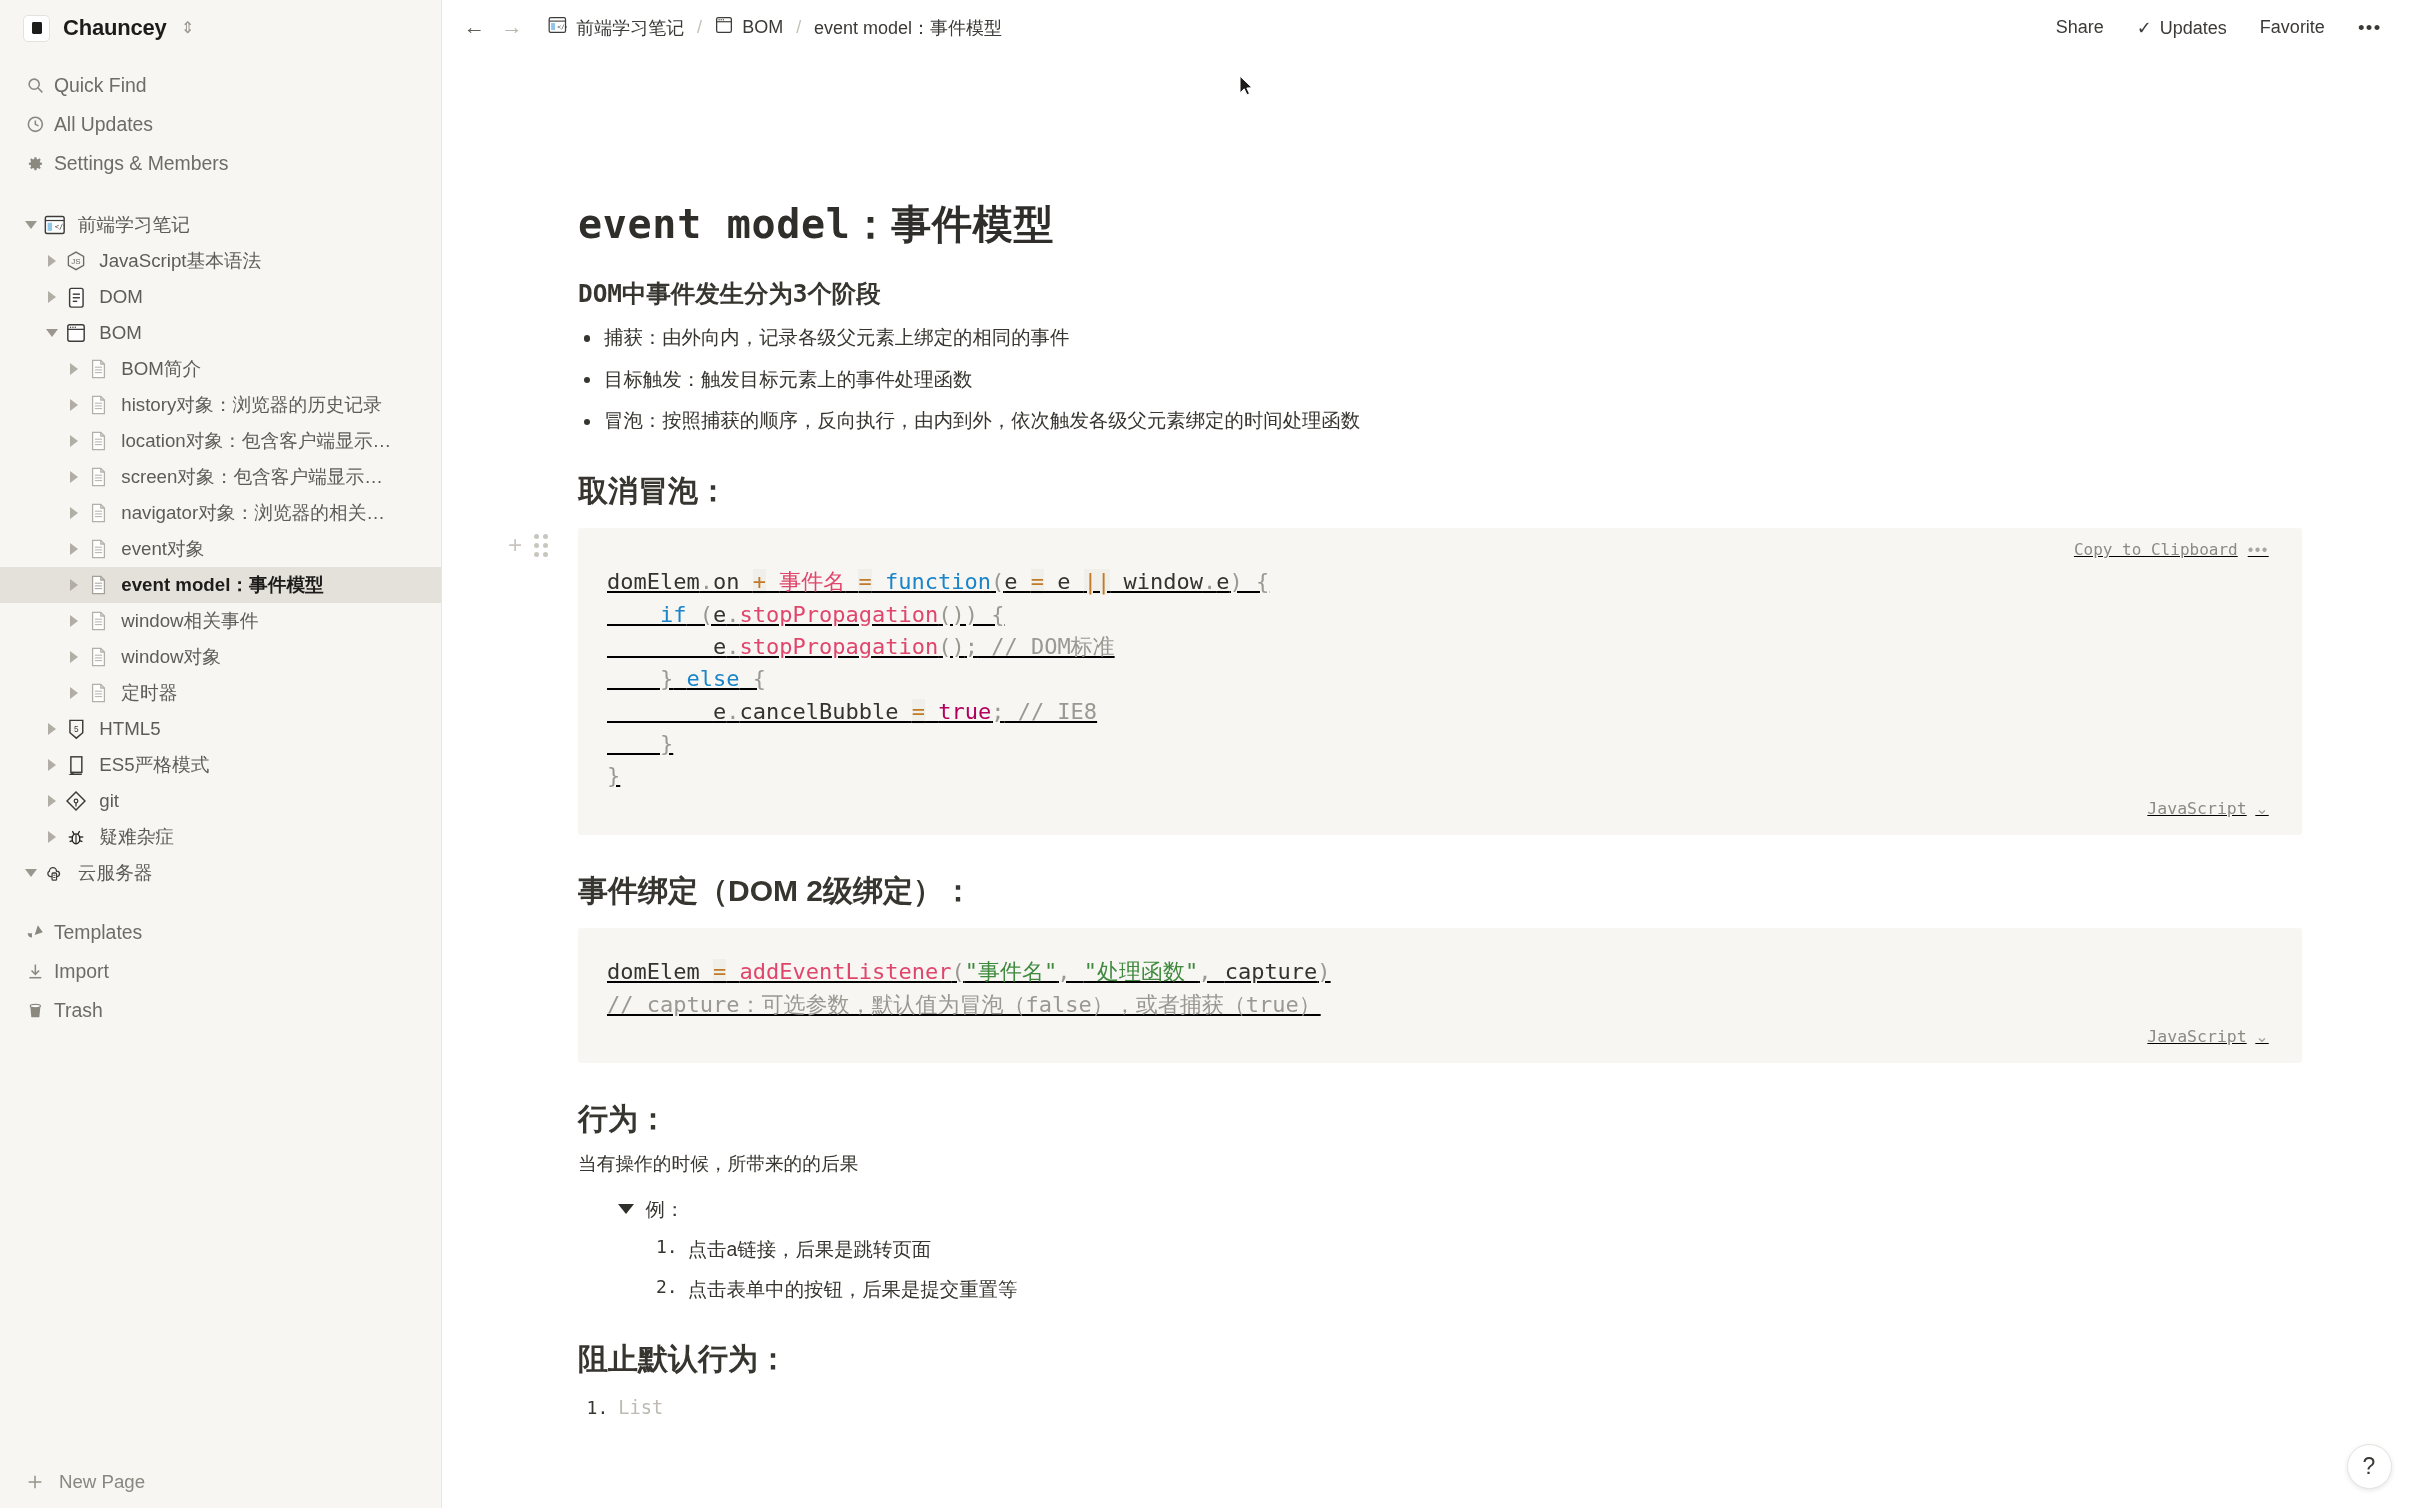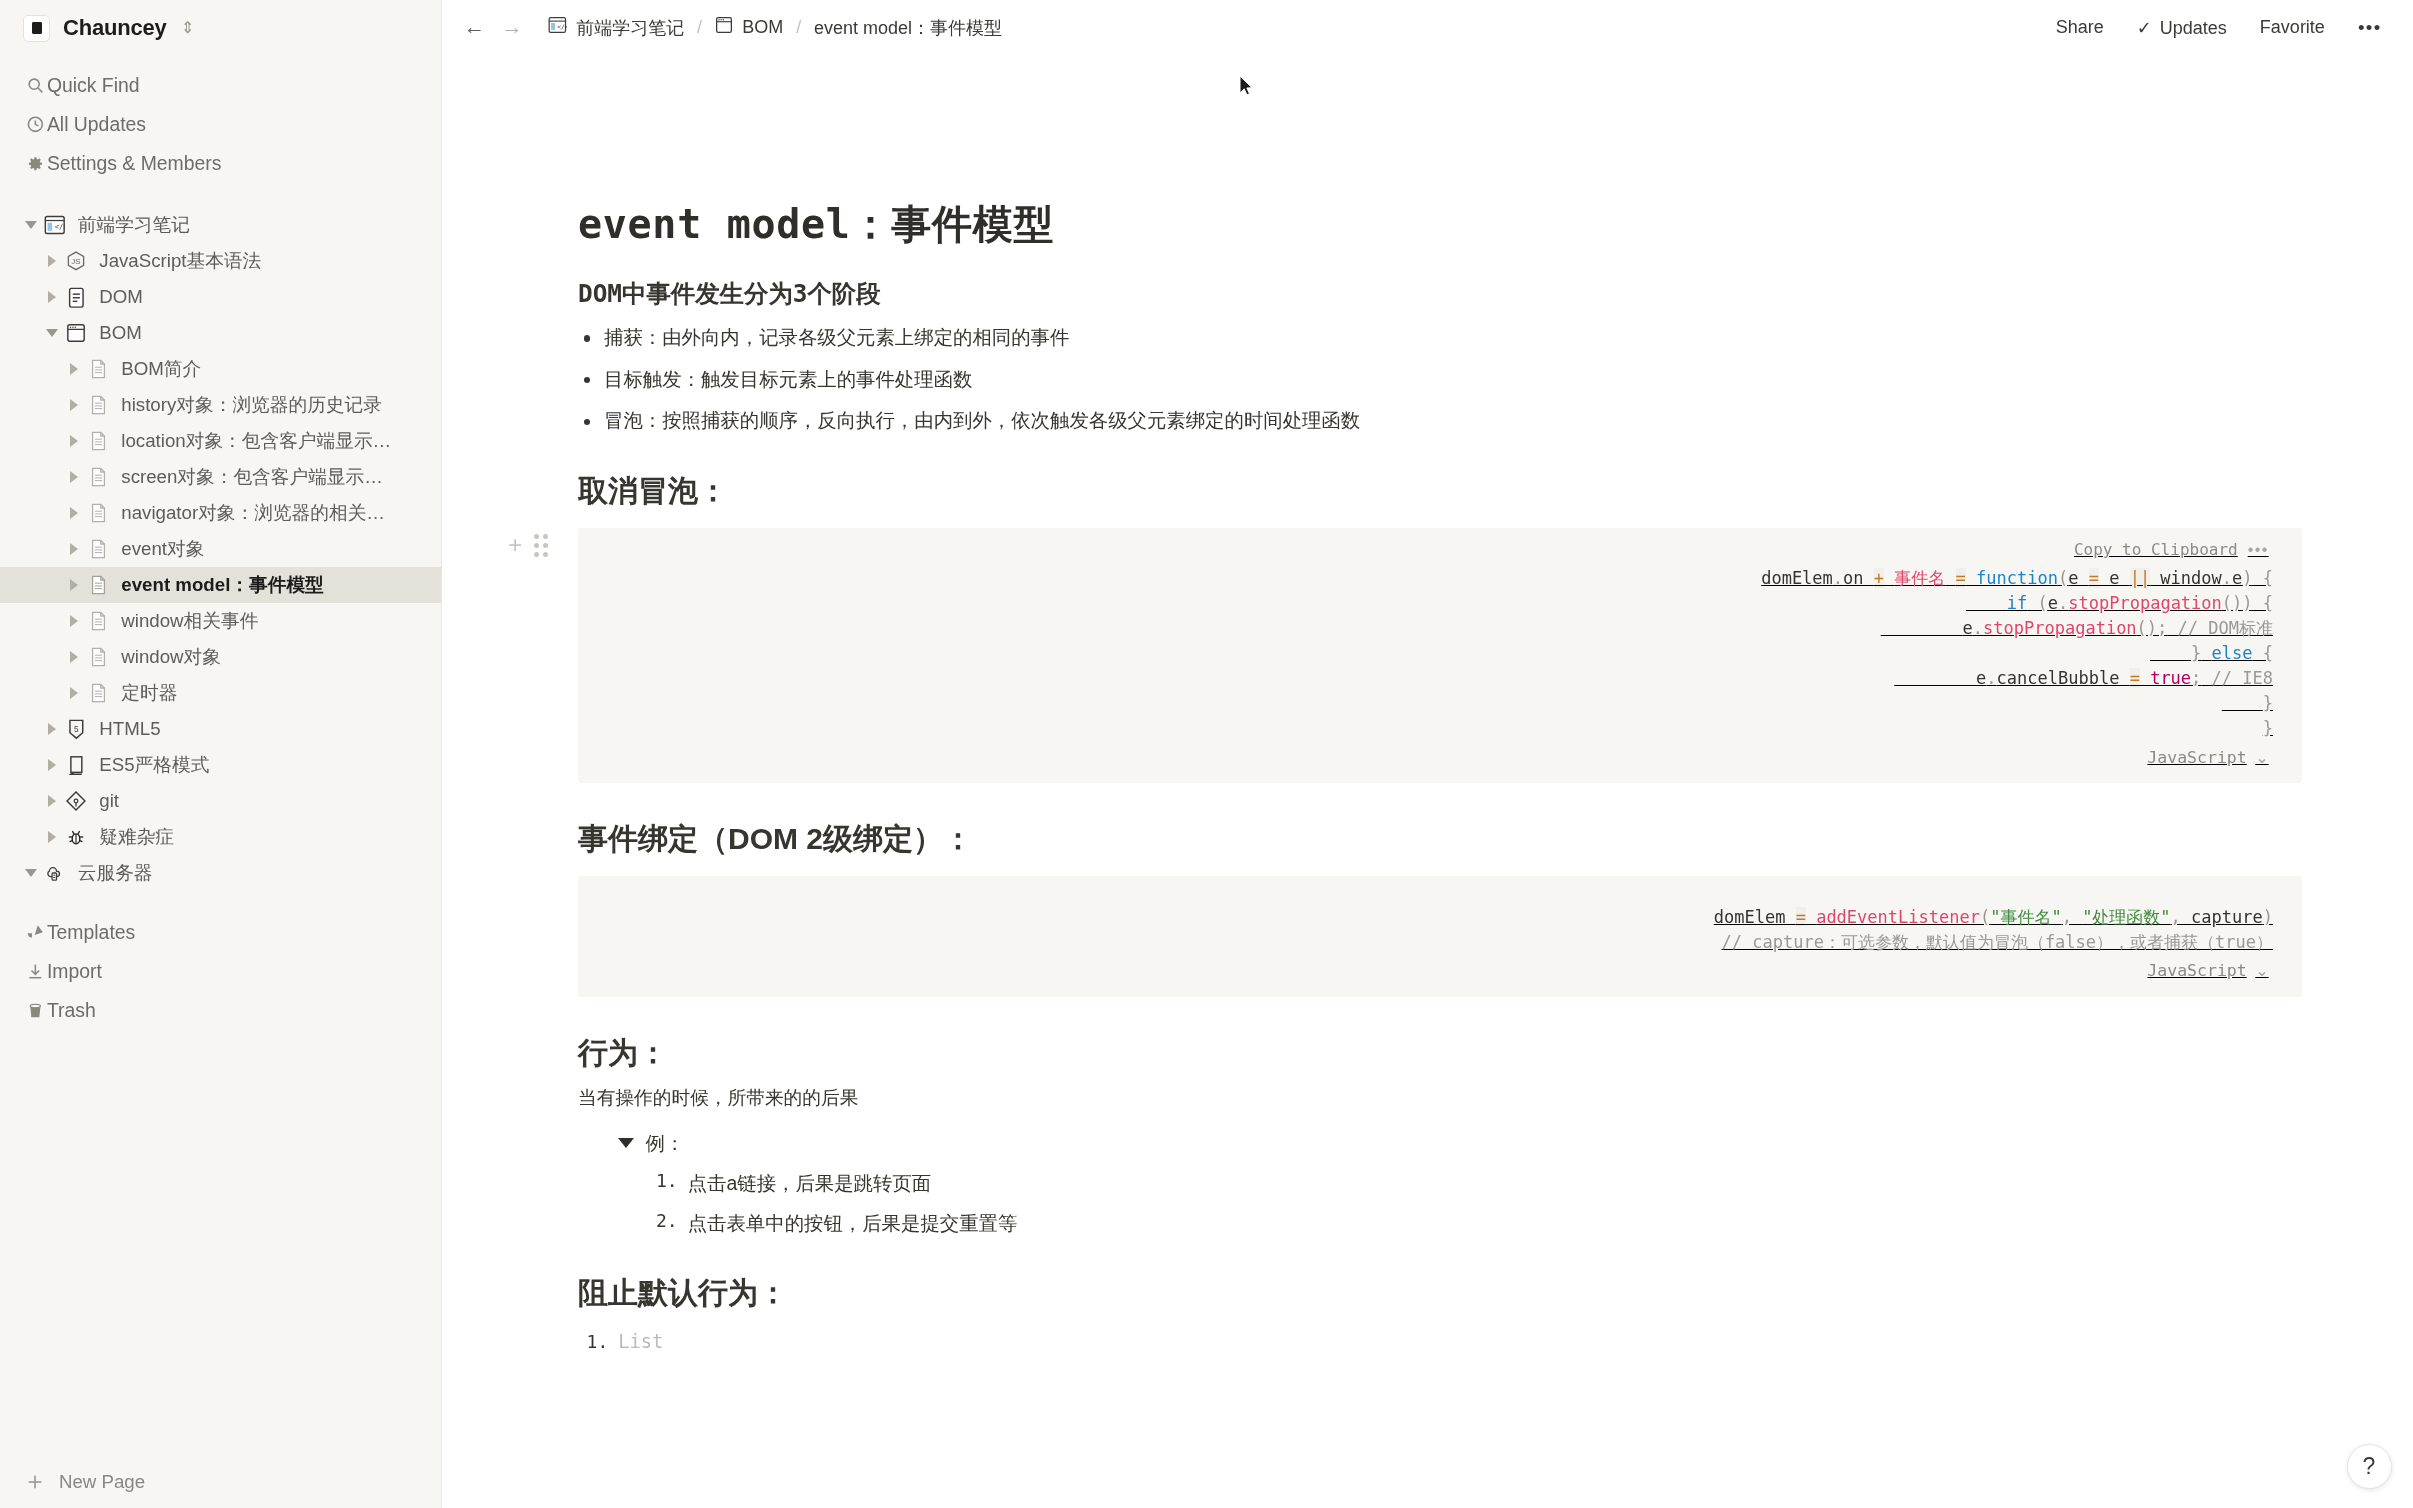--- a/index.html
+++ b/index.html
@@ -29,21 +29,21 @@
     background: #ffffff; border: 0.7px solid #e4e2dd;
     display: flex; align-items: center; justify-content: center;
     flex: 0 0 27px;
   }
   .ws-logo .sq { width: 10px; height: 12.2px; background: #1d1d1b; border-radius: 1.4px; }
   .ws-name { font-size: 22px; font-weight: 700; color: #1d1c1a; letter-spacing: -0.2px; }
   .ws-chev { color: #9a958c; font-size: 16px; line-height: 1; margin-left: 1.4px; }
 
   .nav-section { margin-top: 10px; }
   .nav-item {
-    display: flex; align-items: center; gap: 1px;
+    display: flex; align-items: center; gap: 8px;
     height: 39px; padding: 0 0 0 24.4px;
     color: #6f6c66; font-size: 19.4px;
     cursor: pointer;
   }
   .nav-ico { width: 21.5px; height: 21.5px; flex: 0 0 21.5px; display:flex; align-items:center; justify-content:center; }
   .nav-ico svg { display: block; }
 
   .tree { margin-top: 24.4px; }
   .row {
     display: flex; align-items: center;
@@ -150,22 +150,22 @@
     display: flex; justify-content: flex-end; align-items: center; gap: 10px;
     height: 24.4px; padding-right: 4.3px;
   }
   .copy-btn {
     font-family: "DejaVu Sans Mono","Liberation Mono",monospace;
     font-size: 16px; color: #8d8a83; cursor: pointer;
   }
   .copy-dots { color: #a9a6a0; letter-spacing: 1.4px; font-size: 16px; cursor: pointer; }
   pre.code {
     font-family: "DejaVu Sans Mono","Liberation Mono",monospace;
-    font-size: 17px; line-height: 1.47; color: #333330;
-    white-space: pre; margin: 4.3px 0 0 0; overflow: hidden; text-align: right;
+    font-size: 22px; line-height: 1.47; color: #333330;
+    white-space: pre; margin: 4.3px 0 0 0; overflow: hidden;
   }
   .code-footer {
     display: flex; justify-content: flex-end; align-items: center; gap: 8.6px;
     height: 32px; padding-right: 4.3px;
   }
   .lang {
     font-family: "DejaVu Sans Mono","Liberation Mono",monospace;
     font-size: 16.5px; color: #8d8a83; cursor: pointer;
   }
   .lang-chev { color: #a9a6a0; font-size: 16px; }

